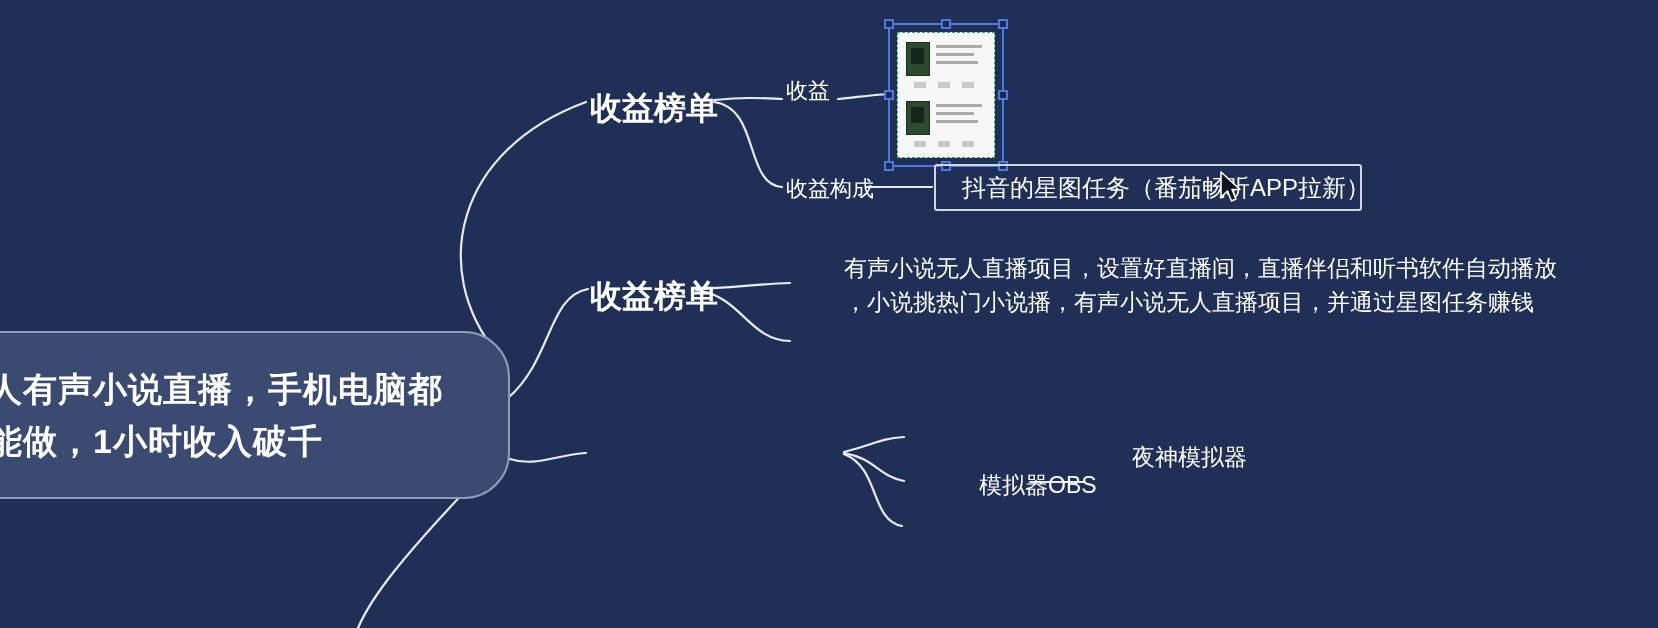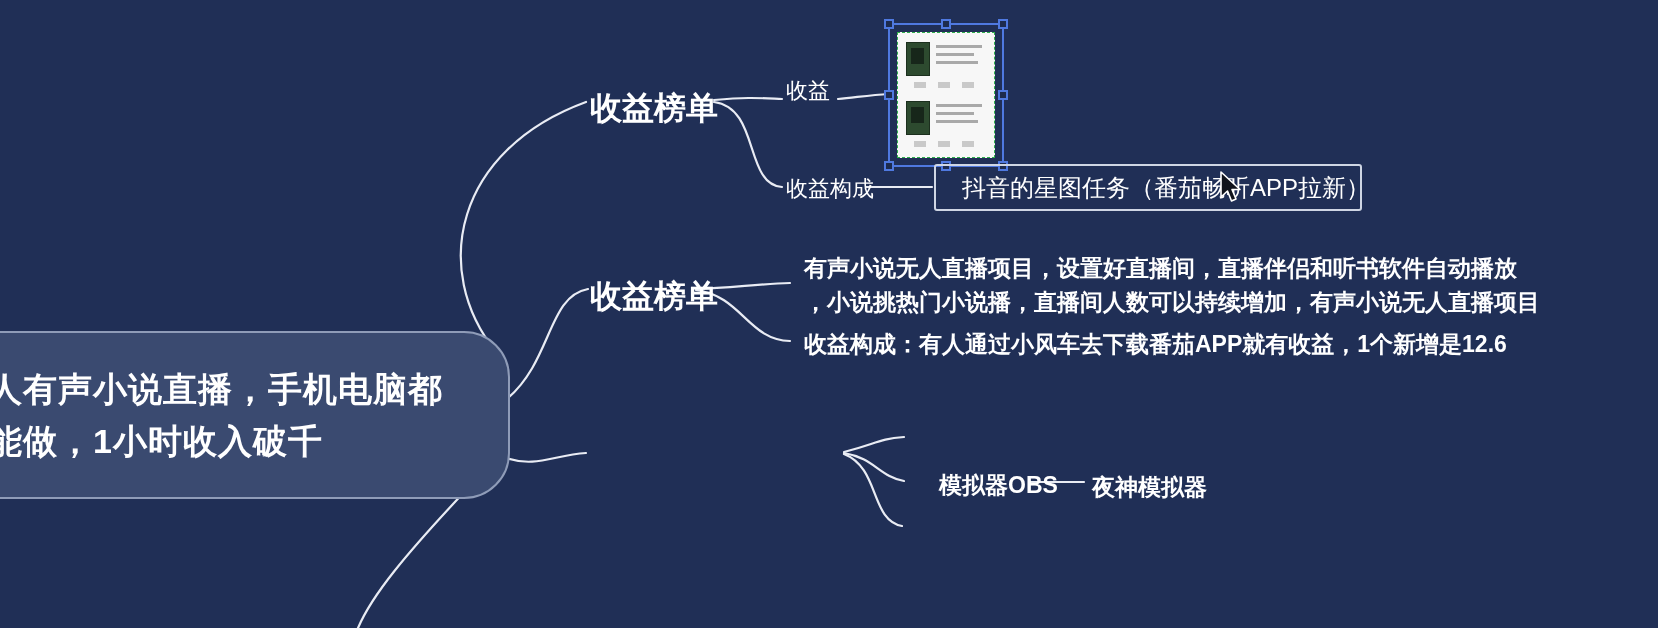--- a/index.html
+++ b/index.html
@@ -31,22 +31,23 @@
   }
   .main-topic{
     position:absolute;
     font-size:32px;
     font-weight:700;
     white-space:nowrap;
   }
   .sub-text{
     position:absolute;
     font-size:23px;
-    font-weight:700;
+    font-weight:400;
     white-space:nowrap;
+    margin-left:40px;
   }
   .small-topic{
     position:absolute;
     font-size:22px;
     font-weight:400;
     white-space:nowrap;
   }
   .detail-box{
     position:absolute;
     border:2px solid #cfd6e4;
@@ -154,24 +155,23 @@
 
   <div class="small-topic" style="left:786px;top:174px;">收益构成</div>
 
   <div class="detail-box" style="left:934px;top:164px;width:428px;height:47px;">
     <span>抖音的星图任务（番茄畅听APP拉新）</span>
   </div>
 
   <div class="main-topic" style="left:590px;top:275px;">收益榜单</div>
 
   <div class="sub-text" style="left:804px;top:253px;">有声小说无人直播项目，设置好直播间，直播伴侣和听书软件自动播放</div>
-  <div class="sub-text" style="left:804px;top:287px;">，小说挑热门小说播，直播间人数可以持续增加，有声小说无人直播项目</div>
-  <div class="sub-text" style="left:804px;top:329px;">收益构成：有人通过小风车去下载番茄APP就有收益，1个新增是12.6</div>
+  <div class="sub-text" style="left:804px;top:287px;">，小说挑热门小说播，有声小说无人直播项目，并通过星图任务赚钱</div>
 
 
   <div class="sub-text" style="left:939px;top:470px;">模拟器OBS</div>
-  <div class="sub-text" style="left:1092px;top:472px;">夜神模拟器</div>
+  <div class="sub-text" style="left:1092px;top:442px;">夜神模拟器</div>
 
   <svg class="abs" style="left:1218px;top:170px;" width="26" height="34" viewBox="0 0 26 34">
     <path d="M3 2 L3 27 L9.5 21 L13.5 31 L18 29 L14 19.5 L22 19.5 Z" fill="#10131c" stroke="#ffffff" stroke-width="1.6" stroke-linejoin="round"></path>
   </svg>
 
 </div>
 
 </body></html>

